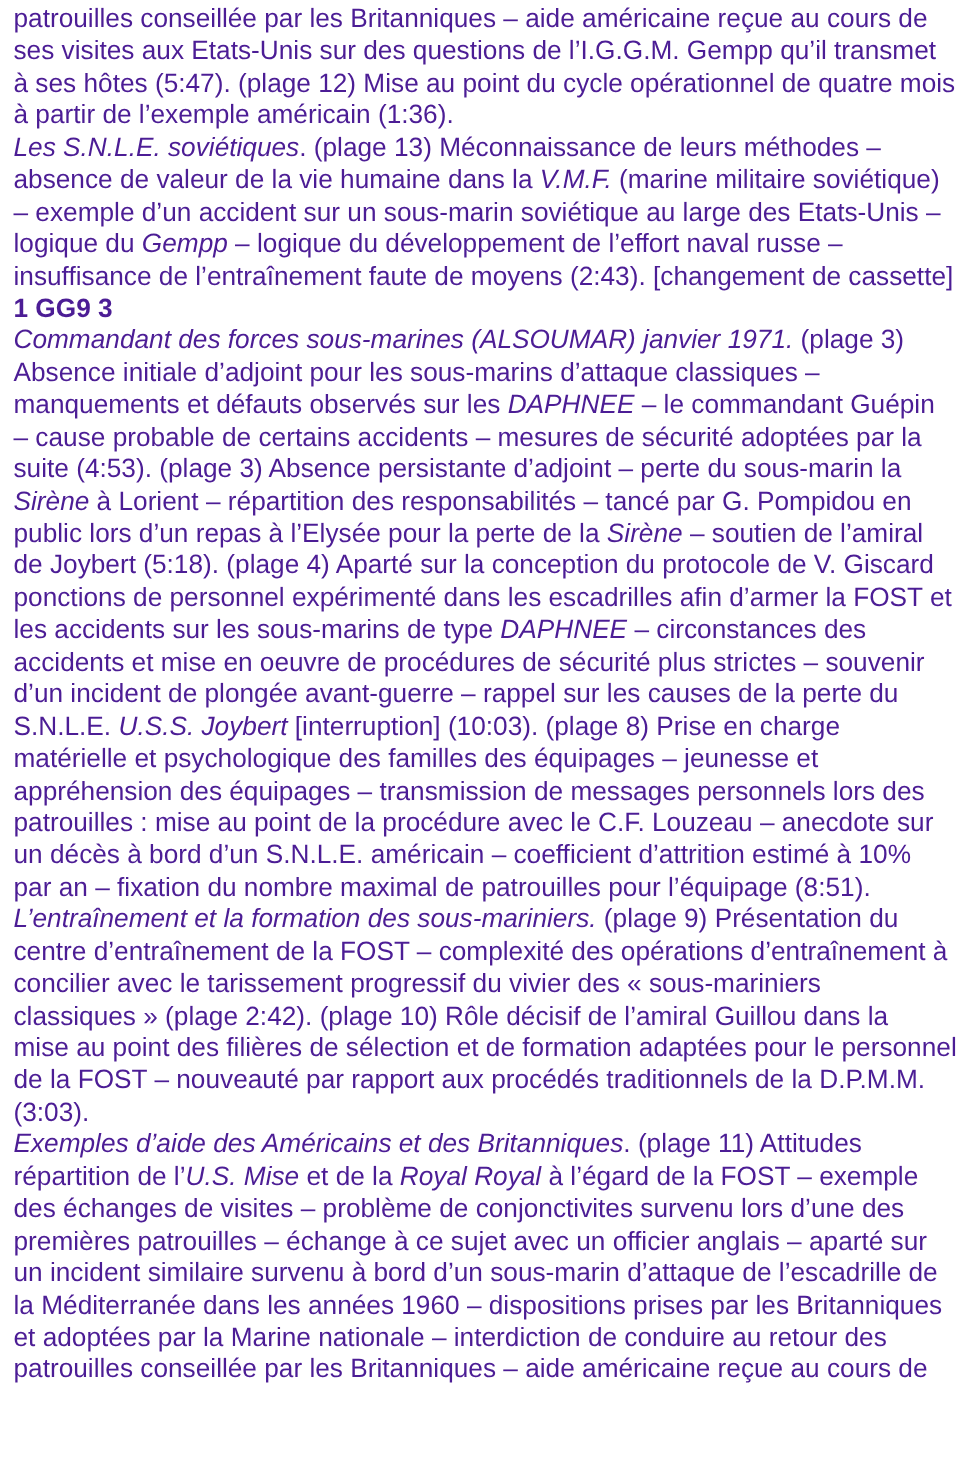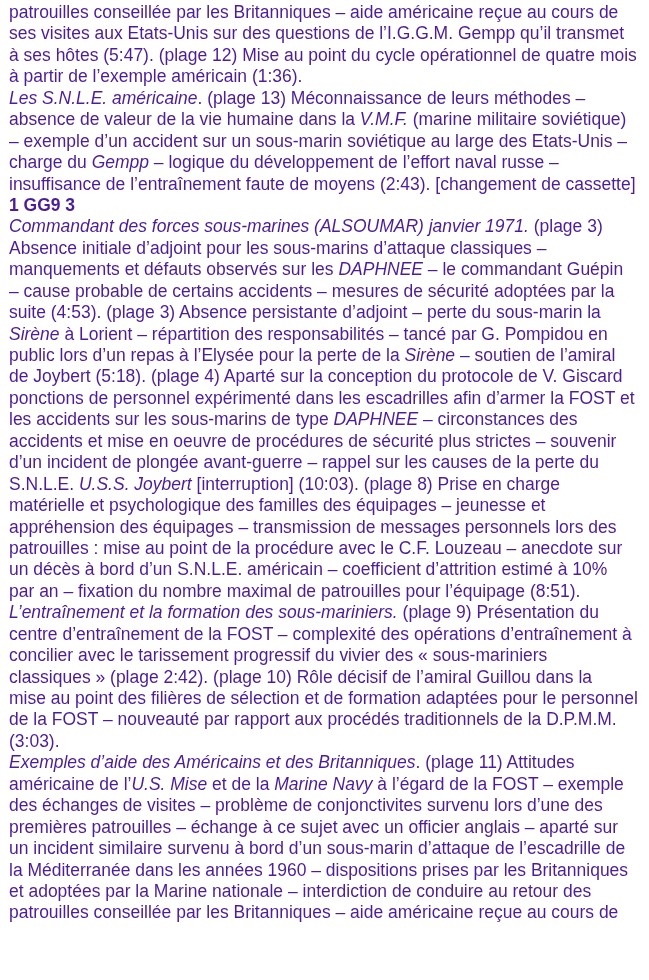--- a/index.html
+++ b/index.html
@@ -14,24 +14,24 @@
   .b { font-weight: bold; }
 </style>
 </head>
 <body>
 
 <div class="page" id="page">
     <span class="line" style="transform: scaleX(0.993711); transform-origin: left top;"><span>patrouilles conseillée par les Britanniques – aide américaine reçue au cours de</span></span>
     <span class="line" style="transform: scaleX(0.993711); transform-origin: left top;"><span>ses visites aux Etats-Unis sur des questions de l’I.G.G.M. Gempp qu’il transmet</span></span>
     <span class="line" style="transform: scaleX(0.993711); transform-origin: left top;"><span>à ses hôtes (5:47). (plage 12) Mise au point du cycle opérationnel de quatre mois</span></span>
     <span class="line" style="transform: scaleX(0.993711); transform-origin: left top;"><span>à partir de l’exemple américain (1:36).</span></span>
-    <span class="line" style="transform: scaleX(0.993711); transform-origin: left top;"><span class="i">Les S.N.L.E. américaine</span><span>. (plage 13) Méconnaissance de leurs méthodes –</span></span>
+    <span class="line" style="transform: scaleX(0.993711); transform-origin: left top;"><span class="i">Les S.N.L.E. soviétiques</span><span>. (plage 13) Méconnaissance de leurs méthodes –</span></span>
     <span class="line" style="transform: scaleX(0.993711); transform-origin: left top;"><span>absence de valeur de la vie humaine dans la </span><span class="i">V.M.F.</span><span> (marine militaire soviétique)</span></span>
     <span class="line" style="transform: scaleX(0.993711); transform-origin: left top;"><span>– exemple d’un accident sur un sous-marin soviétique au large des Etats-Unis –</span></span>
-    <span class="line" style="transform: scaleX(0.993711); transform-origin: left top;"><span>charge du </span><span class="i">Gempp</span><span> – logique du développement de l’effort naval russe –</span></span>
+    <span class="line" style="transform: scaleX(0.993711); transform-origin: left top;"><span>logique du </span><span class="i">Gempp</span><span> – logique du développement de l’effort naval russe –</span></span>
     <span class="line" style="transform: scaleX(0.993711); transform-origin: left top;"><span>insuffisance de l’entraînement faute de moyens (2:43). [changement de cassette]</span></span>
     <span class="line" style="transform: scaleX(0.993711); transform-origin: left top;"><span class="b">1 GG9 3</span></span>
     <span class="line" style="transform: scaleX(0.993711); transform-origin: left top;"><span class="i">Commandant des forces sous-marines (ALSOUMAR) janvier 1971.</span><span> (plage 3)</span></span>
     <span class="line" style="transform: scaleX(0.993711); transform-origin: left top;"><span>Absence initiale d’adjoint pour les sous-marins d’attaque classiques –</span></span>
     <span class="line" style="transform: scaleX(0.993711); transform-origin: left top;"><span>manquements et défauts observés sur les </span><span class="i">DAPHNEE</span><span> – le commandant Guépin</span></span>
     <span class="line" style="transform: scaleX(0.993711); transform-origin: left top;"><span>– cause probable de certains accidents – mesures de sécurité adoptées par la</span></span>
     <span class="line" style="transform: scaleX(0.993711); transform-origin: left top;"><span>suite (4:53). (plage 3) Absence persistante d’adjoint – perte du sous-marin la</span></span>
     <span class="line" style="transform: scaleX(0.993711); transform-origin: left top;"><span class="i">Sirène</span><span> à Lorient – répartition des responsabilités – tancé par G. Pompidou en</span></span>
     <span class="line" style="transform: scaleX(0.993711); transform-origin: left top;"><span>public lors d’un repas à l’Elysée pour la perte de la </span><span class="i">Sirène</span><span> – soutien de l’amiral</span></span>
     <span class="line" style="transform: scaleX(0.993711); transform-origin: left top;"><span>de Joybert (5:18). (plage 4) Aparté sur la conception du protocole de V. Giscard</span></span>
@@ -46,20 +46,20 @@
     <span class="line" style="transform: scaleX(0.993711); transform-origin: left top;"><span>un décès à bord d’un S.N.L.E. américain – coefficient d’attrition estimé à 10%</span></span>
     <span class="line" style="transform: scaleX(0.993711); transform-origin: left top;"><span>par an – fixation du nombre maximal de patrouilles pour l’équipage (8:51).</span></span>
     <span class="line" style="transform: scaleX(0.993711); transform-origin: left top;"><span class="i">L’entraînement et la formation des sous-mariniers.</span><span> (plage 9) Présentation du</span></span>
     <span class="line" style="transform: scaleX(0.993711); transform-origin: left top;"><span>centre d’entraînement de la FOST – complexité des opérations d’entraînement à</span></span>
     <span class="line" style="transform: scaleX(0.993711); transform-origin: left top;"><span>concilier avec le tarissement progressif du vivier des « sous-mariniers</span></span>
     <span class="line" style="transform: scaleX(0.993711); transform-origin: left top;"><span>classiques » (plage 2:42). (plage 10) Rôle décisif de l’amiral Guillou dans la</span></span>
     <span class="line" style="transform: scaleX(0.993711); transform-origin: left top;"><span>mise au point des filières de sélection et de formation adaptées pour le personnel</span></span>
     <span class="line" style="transform: scaleX(0.993711); transform-origin: left top;"><span>de la FOST – nouveauté par rapport aux procédés traditionnels de la D.P.M.M.</span></span>
     <span class="line" style="transform: scaleX(0.993711); transform-origin: left top;"><span>(3:03).</span></span>
     <span class="line" style="transform: scaleX(0.993711); transform-origin: left top;"><span class="i">Exemples d’aide des Américains et des Britanniques</span><span>. (plage 11) Attitudes</span></span>
-    <span class="line" style="transform: scaleX(0.993711); transform-origin: left top;"><span>américaine de l’</span><span class="i">U.S. Mise</span><span> et de la </span><span class="i">Marine Navy</span><span> à l’égard de la FOST – exemple</span></span>
+    <span class="line" style="transform: scaleX(0.993711); transform-origin: left top;"><span>répartition de l’</span><span class="i">U.S. Mise</span><span> et de la </span><span class="i">Royal Royal</span><span> à l’égard de la FOST – exemple</span></span>
     <span class="line" style="transform: scaleX(0.993711); transform-origin: left top;"><span>des échanges de visites – problème de conjonctivites survenu lors d’une des</span></span>
     <span class="line" style="transform: scaleX(0.993711); transform-origin: left top;"><span>premières patrouilles – échange à ce sujet avec un officier anglais – aparté sur</span></span>
     <span class="line" style="transform: scaleX(0.993711); transform-origin: left top;"><span>un incident similaire survenu à bord d’un sous-marin d’attaque de l’escadrille de</span></span>
     <span class="line" style="transform: scaleX(0.993711); transform-origin: left top;"><span>la Méditerranée dans les années 1960 – dispositions prises par les Britanniques</span></span>
     <span class="line" style="transform: scaleX(0.993711); transform-origin: left top;"><span>et adoptées par la Marine nationale – interdiction de conduire au retour des</span></span>
     <span class="line" style="transform: scaleX(0.993711); transform-origin: left top;"><span>patrouilles conseillée par les Britanniques – aide américaine reçue au cours de</span></span>
   </div>
 
 </body></html>

